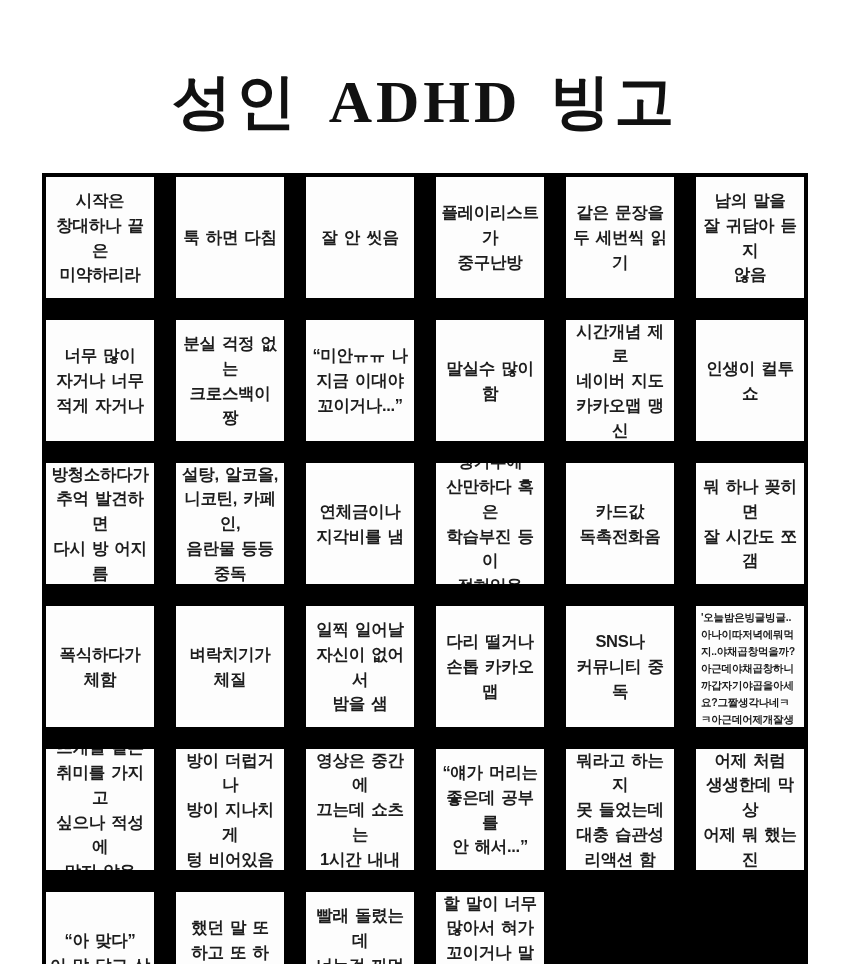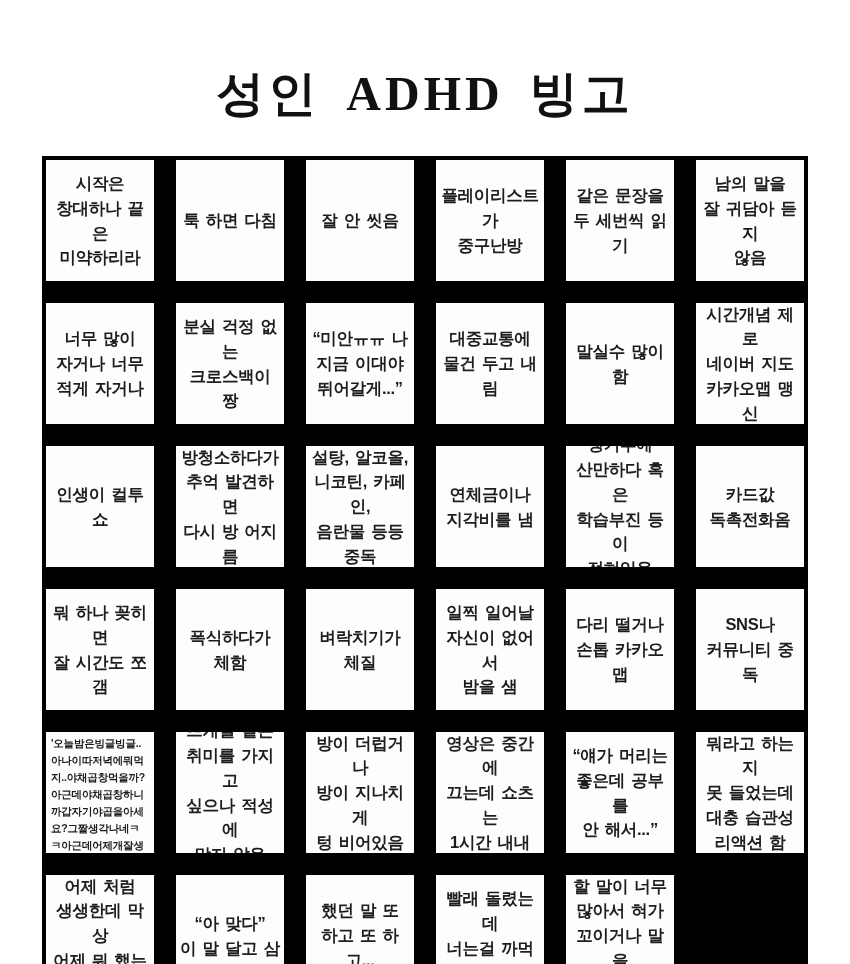--- a/index.html
+++ b/index.html
@@ -14,21 +14,21 @@
     background: #ffffff;
     font-family: "Liberation Sans", "DejaVu Sans", sans-serif;
     overflow: hidden;
   }
   .title {
     margin: 0;
     padding-top: 62px;
     text-align: center;
     font-family: "Liberation Serif", "DejaVu Serif", serif;
     font-weight: 900;
-    font-size: 48px;
+    font-size: 60px;
     letter-spacing: 4px;
     color: #111111;
     word-spacing: 10px;
   }
   .bingo-grid {
     box-sizing: border-box;
     width: 766px;
     margin: 30px auto 0 auto;
     background: #000000;
     border: 4px solid #000000;
@@ -84,23 +84,21 @@
       <div class="cell">남의 말을
 잘 귀담아 듣지
 않음</div>
       <div class="cell">너무 많이
 자거나 너무
 적게 자거나</div>
       <div class="cell">분실 걱정 없는
 크로스백이 짱</div>
       <div class="cell">“미안ㅠㅠ 나
 지금 이대야
-뛰어갈게...”</div>
-      <div class="cell">대중교통에
-물건 두고 내림</div>
+꼬이거나...”</div>
       <div class="cell">말실수 많이 함</div>
       <div class="cell">시간개념 제로
 네이버 지도
 카카오맵 맹신</div>
       <div class="cell">인생이 컬투쇼</div>
       <div class="cell">방청소하다가
 추억 발견하면
 다시 방 어지름</div>
       <div class="cell">설탕, 알코올,
 니코틴, 카페인,

